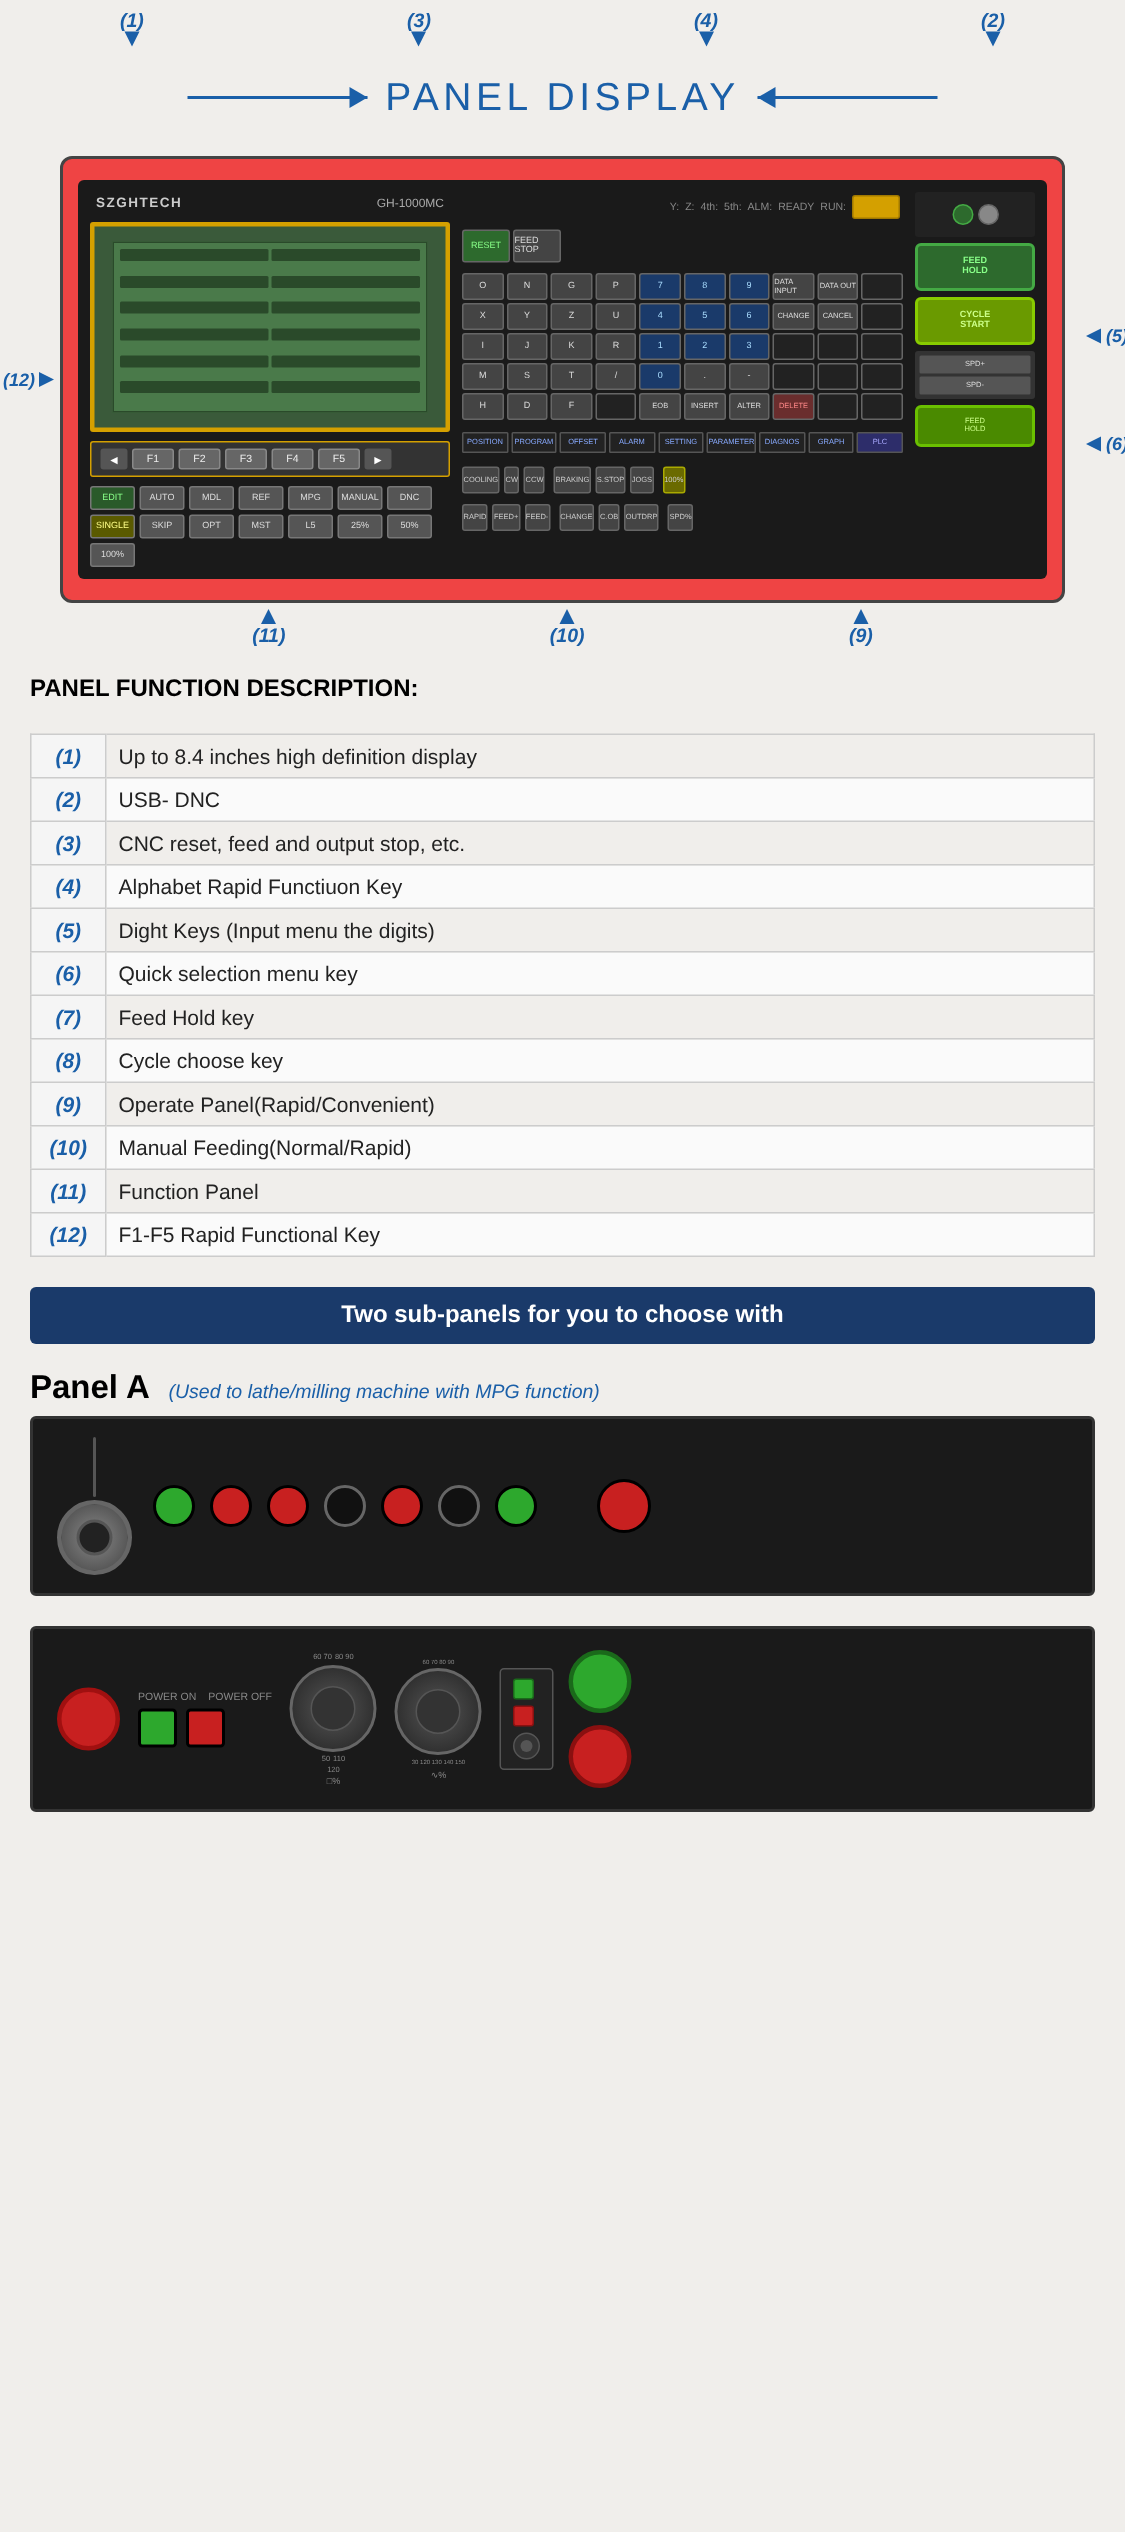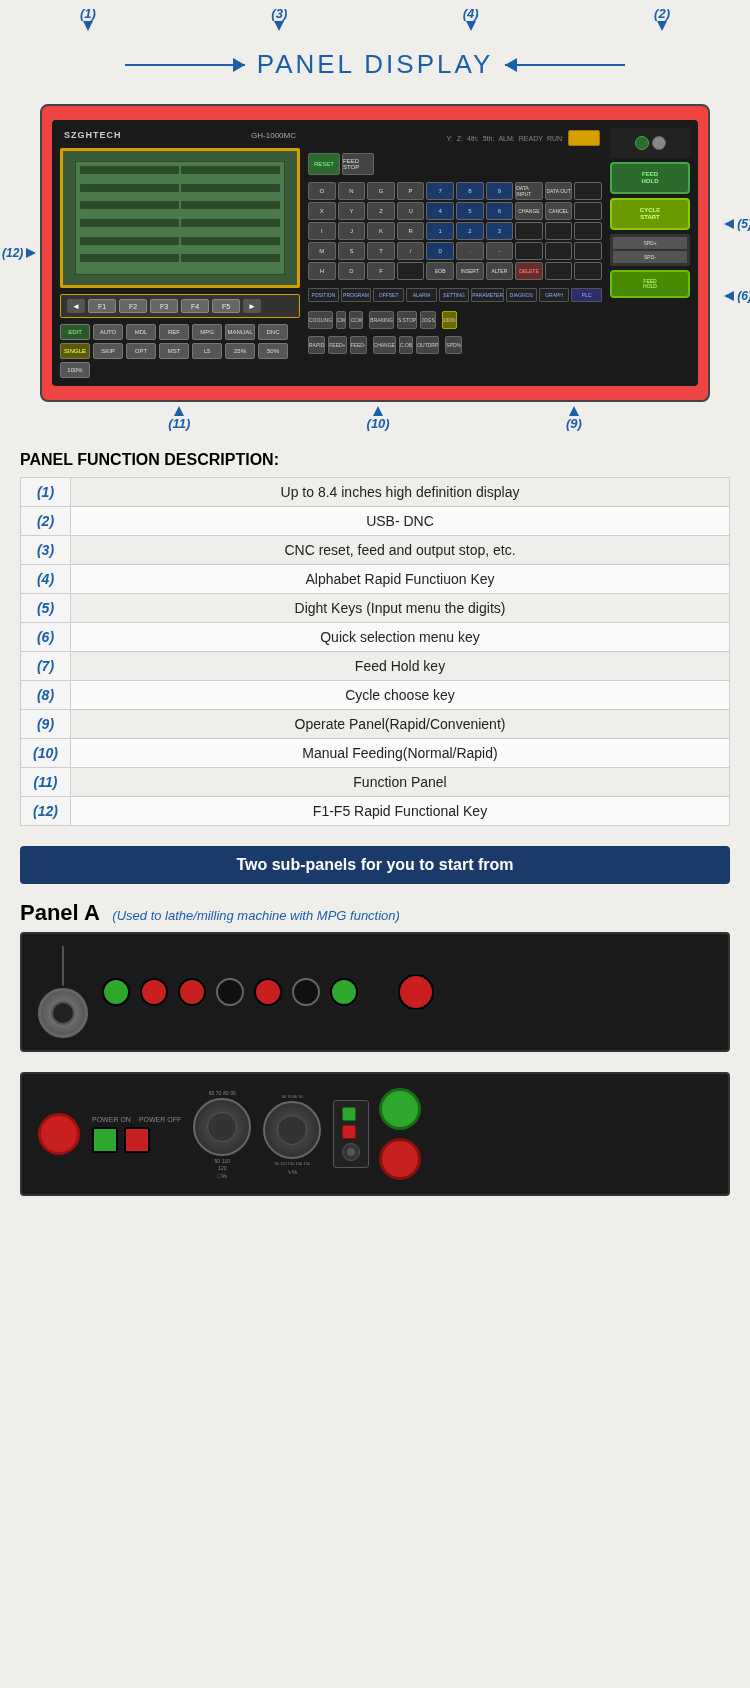--- a/index.html
+++ b/index.html
@@ -296,39 +296,38 @@
     }
 
     
     .description-section {
       margin: 16px 20px 0;
     }
     .desc-title {
       font-size: 16px;
       font-weight: bold;
       color: #000;
-      margin-bottom: 8px;
+      margin-bottom: 20px;
     }
     .desc-table {
       width: 100%;
       border-collapse: collapse;
       border: 1px solid #ccc;
     }
     .desc-table tr {
       border-bottom: 1px solid #ccc;
     }
     .desc-table tr:last-child {
       border-bottom: none;
     }
     .desc-table td {
       padding: 6px 8px;
       font-size: 14px;
       color: #222;
       vertical-align: middle;
-      text-align: center;
     }
     .desc-table td:first-child {
       color: #1a5fa8;
       font-style: italic;
       font-weight: bold;
       width: 50px;
       text-align: center;
       background: #f5f5f5;
       border-right: 1px solid #ccc;
     }
@@ -857,21 +856,21 @@
         </tr>
         <tr>
           <td>(12)</td>
           <td>F1-F5 Rapid Functional Key</td>
         </tr>
       </tbody>
   </table>
 </div>
 
 <div class="sub-panels-section">
-  <div class="sub-panels-banner">Two sub-panels for you to start from</div>
+  <div class="sub-panels-banner">Two sub-panels for you to choose with</div>
 
   <div class="panel-label">
     <span class="panel-label-main">Panel A</span>
     <span class="panel-label-sub">(Used to lathe/milling machine with MPG function)</span>
   </div>
   <div class="panel-a-box">
 
     <div style="display:flex;flex-direction:column;align-items:center;gap:2px;">
       <div class="cable"></div>
       <div class="mpg-wheel"></div>

